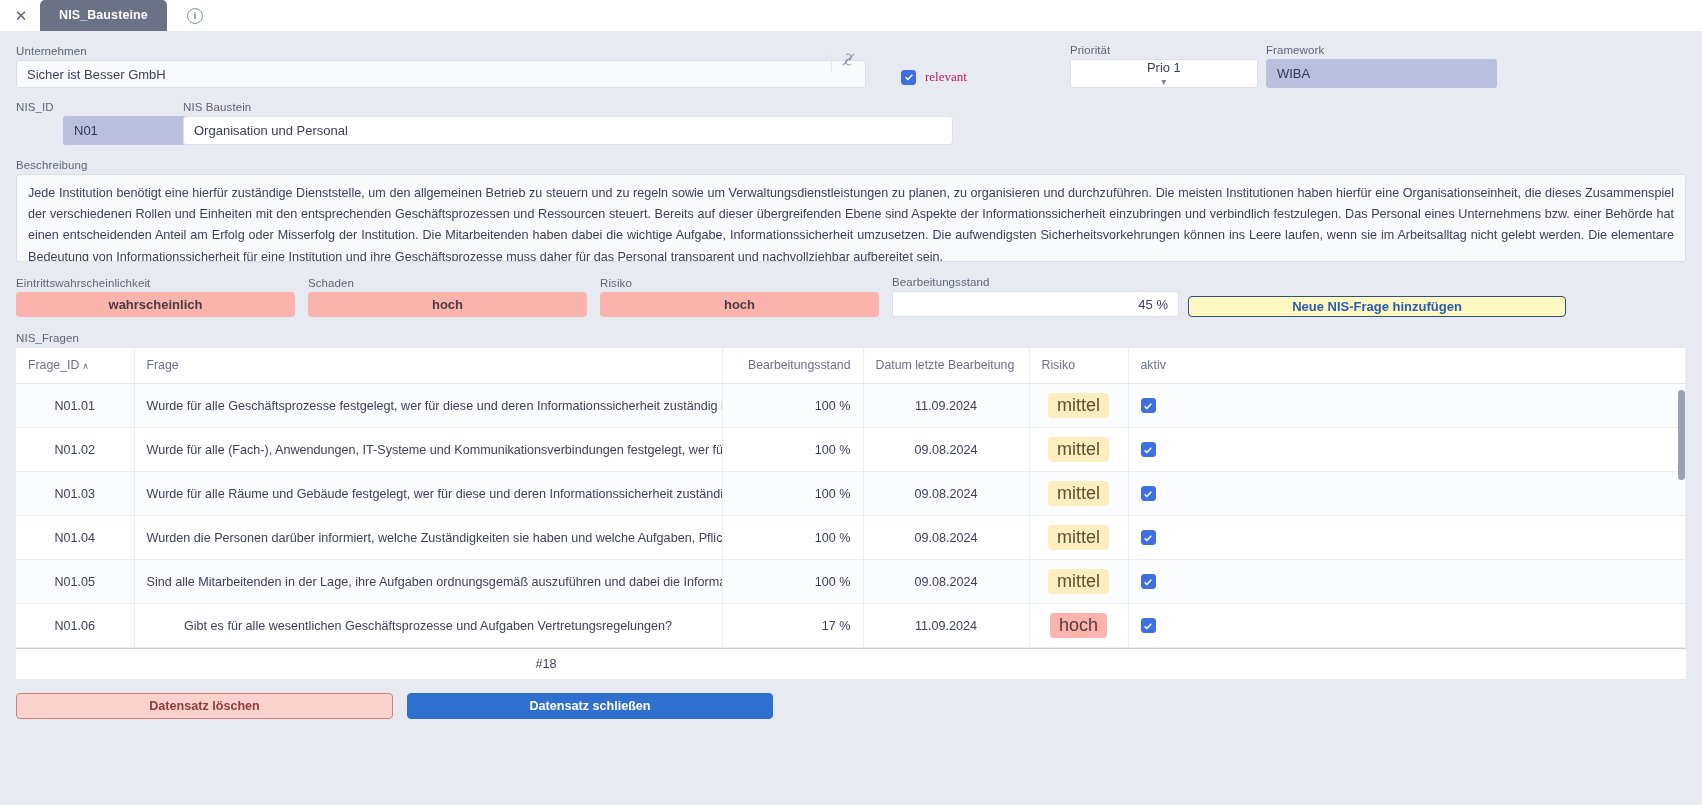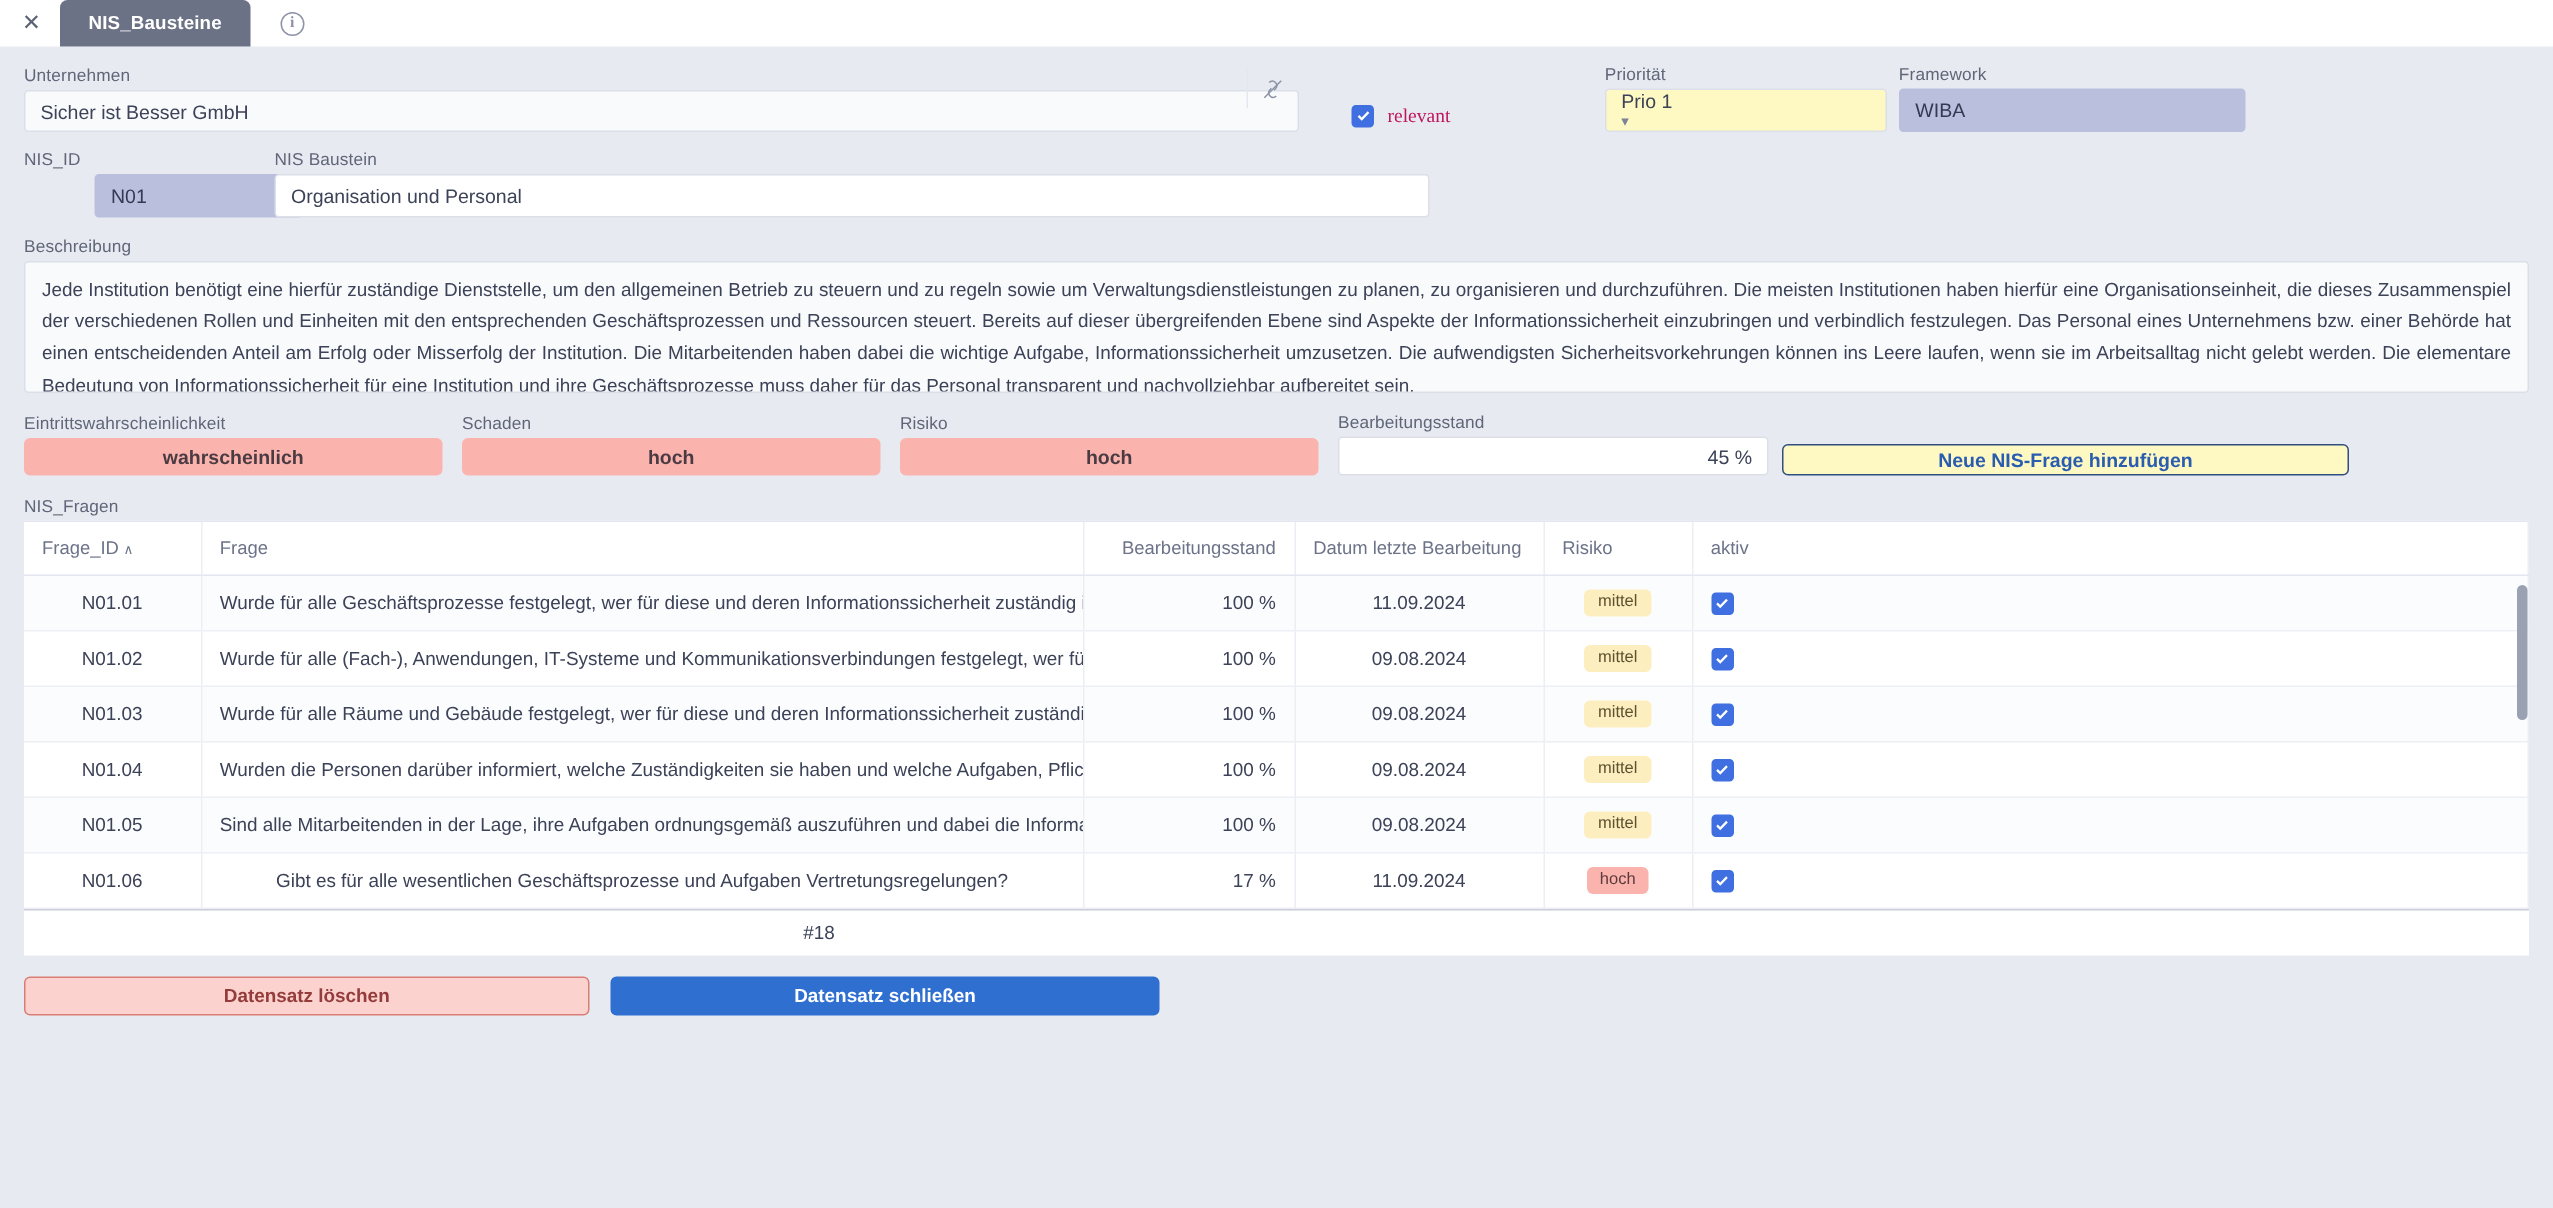--- a/index.html
+++ b/index.html
@@ -64,23 +64,23 @@
   .cb {
     width:15px; height:15px; border-radius:3px; background:#3f6fe0;
     display:flex; align-items:center; justify-content:center; cursor:pointer;
     border:1px solid #3f6fe0;
   }
   .cb svg { display:block; }
   .relevant-label { font-size:13px; margin-left:9px; color:#be185d;font-family:Liberation Serif, serif; }
 
   .prio-wrap { width:188px; margin-left:103px; }
   .select {
-    background:#fef9c3; border:1px solid #dcdfe8; border-radius:3px; height:29px;
+    background:#ffffff; border:1px solid #dcdfe8; border-radius:3px; height:29px;
     font-size:13px; color:#3c4257; padding:0 10px; display:flex;
-    align-items:flex-start; justify-content:space-between; cursor:pointer;flex-direction:column;
+    align-items:center; justify-content:space-between; cursor:pointer;flex-direction:column;
   }
   .chev { color:#7c8397; font-size:10px; line-height:1; }
   .framework-wrap { width:231px; margin-left:8px; }
   .framework-field { height:29px; }
 
   
   .row2 { display:flex; align-items:flex-end; margin-top:13px; }
   .nisid-wrap { width:139px; }
   .nisid-field { height:29px;margin-left:47px; }
   .baustein-wrap { width:770px; margin-left:28px; }
@@ -133,21 +133,21 @@
   tbody td {
     font-size:12.6px; color:#3c4257; padding:9px 12px;
     border-bottom:1px solid #edeff5; border-right:1px solid #eceef4;
     white-space:nowrap; overflow:hidden;text-align:center;
   }
   tbody tr { background:#fbfcfe; }
   tbody tr:nth-child(even) { background:#ffffff; }
   td.num { text-align:right; }
   .tag {
     display:inline-block; padding:3px 9px 4px; border-radius:4px;
-    font-size:11px; line-height:1;
+    font-size:18px; line-height:1;
   }
   .tag.mittel { background:#fdeec0; color:#5d5230; }
   .tag.hoch { background:#fbb3ae; color:#5b3b3b; }
   .cb-small {
     width:15px; height:15px; border-radius:3px; background:#3f6fe0;
     border:1px solid #3f6fe0; display:flex; align-items:center;
     justify-content:center; cursor:pointer;
   }
   .sort-caret { font-size:9px; color:#6c7389; margin-left:3px; }
 

